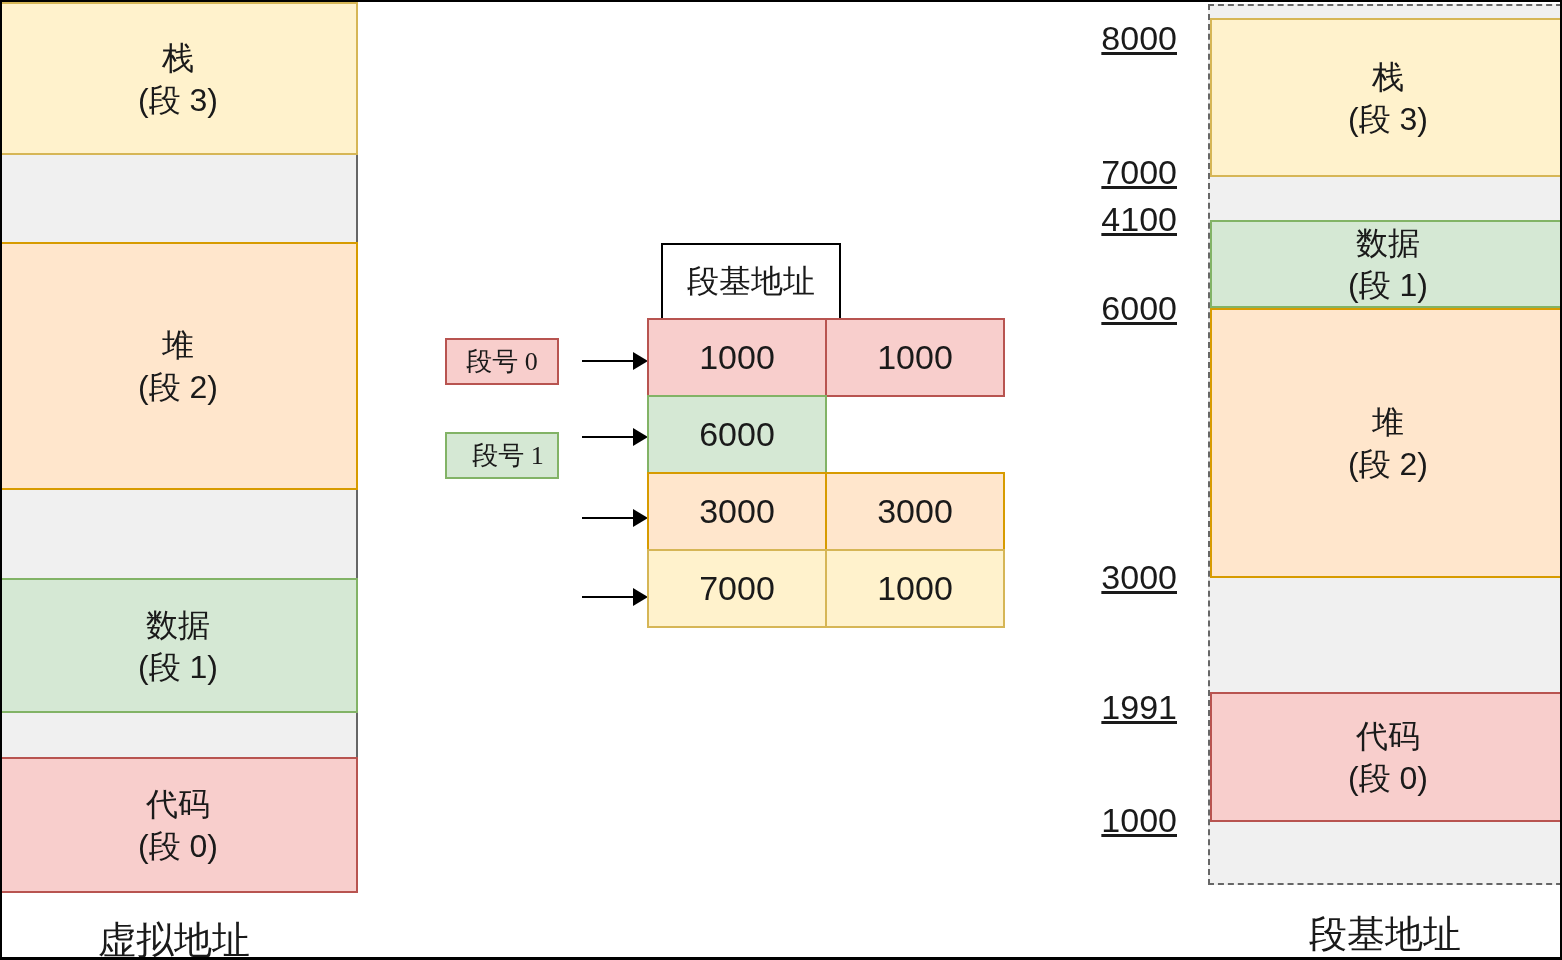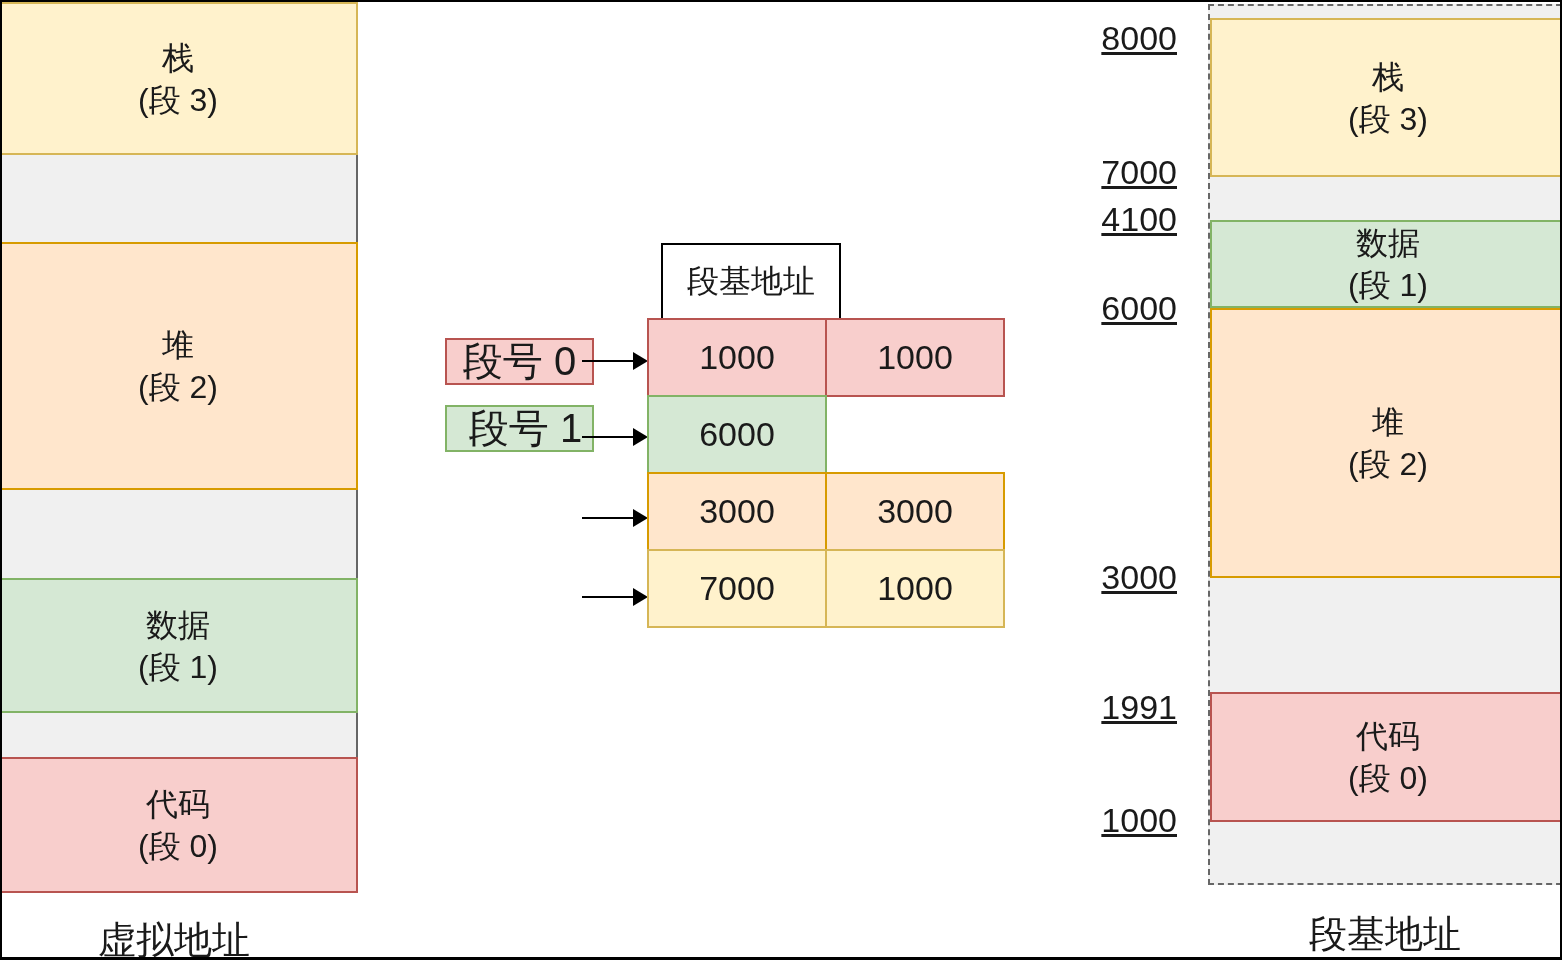--- a/index.html
+++ b/index.html
@@ -98,31 +98,32 @@
   #addr-6500 { top: 199px; }
   #addr-6000 { top: 288px; }
   #addr-3000 { top: 557px; }
   #addr-2000 { top: 687px; }
   #addr-1000 { top: 800px; }
 
   
   .selector {
     position: absolute;
     left: 445px;
-    width: 149px;
+    width: 114px;
     height: 47px;
     box-sizing: border-box;
     display: flex;
     align-items: center;
     justify-content: center;
-    font-size: 40px;
-    z-index: 2;
+    font-size: 26px;
+    z-index: 2;
+    font-family: Liberation Serif, serif;
   }
   #sel-0 { top: 338px; }
-  #sel-1 { top: 405px; padding-left: 12px; }
+  #sel-1 { top: 432px; padding-left: 12px; }
   #sel-2 { top: 495px; }
   #sel-3 { top: 574px; }
 
   
   .arrow-line {
     position: absolute;
     left: 582px;
     width: 52px;
     height: 2px;
     background: #000;

